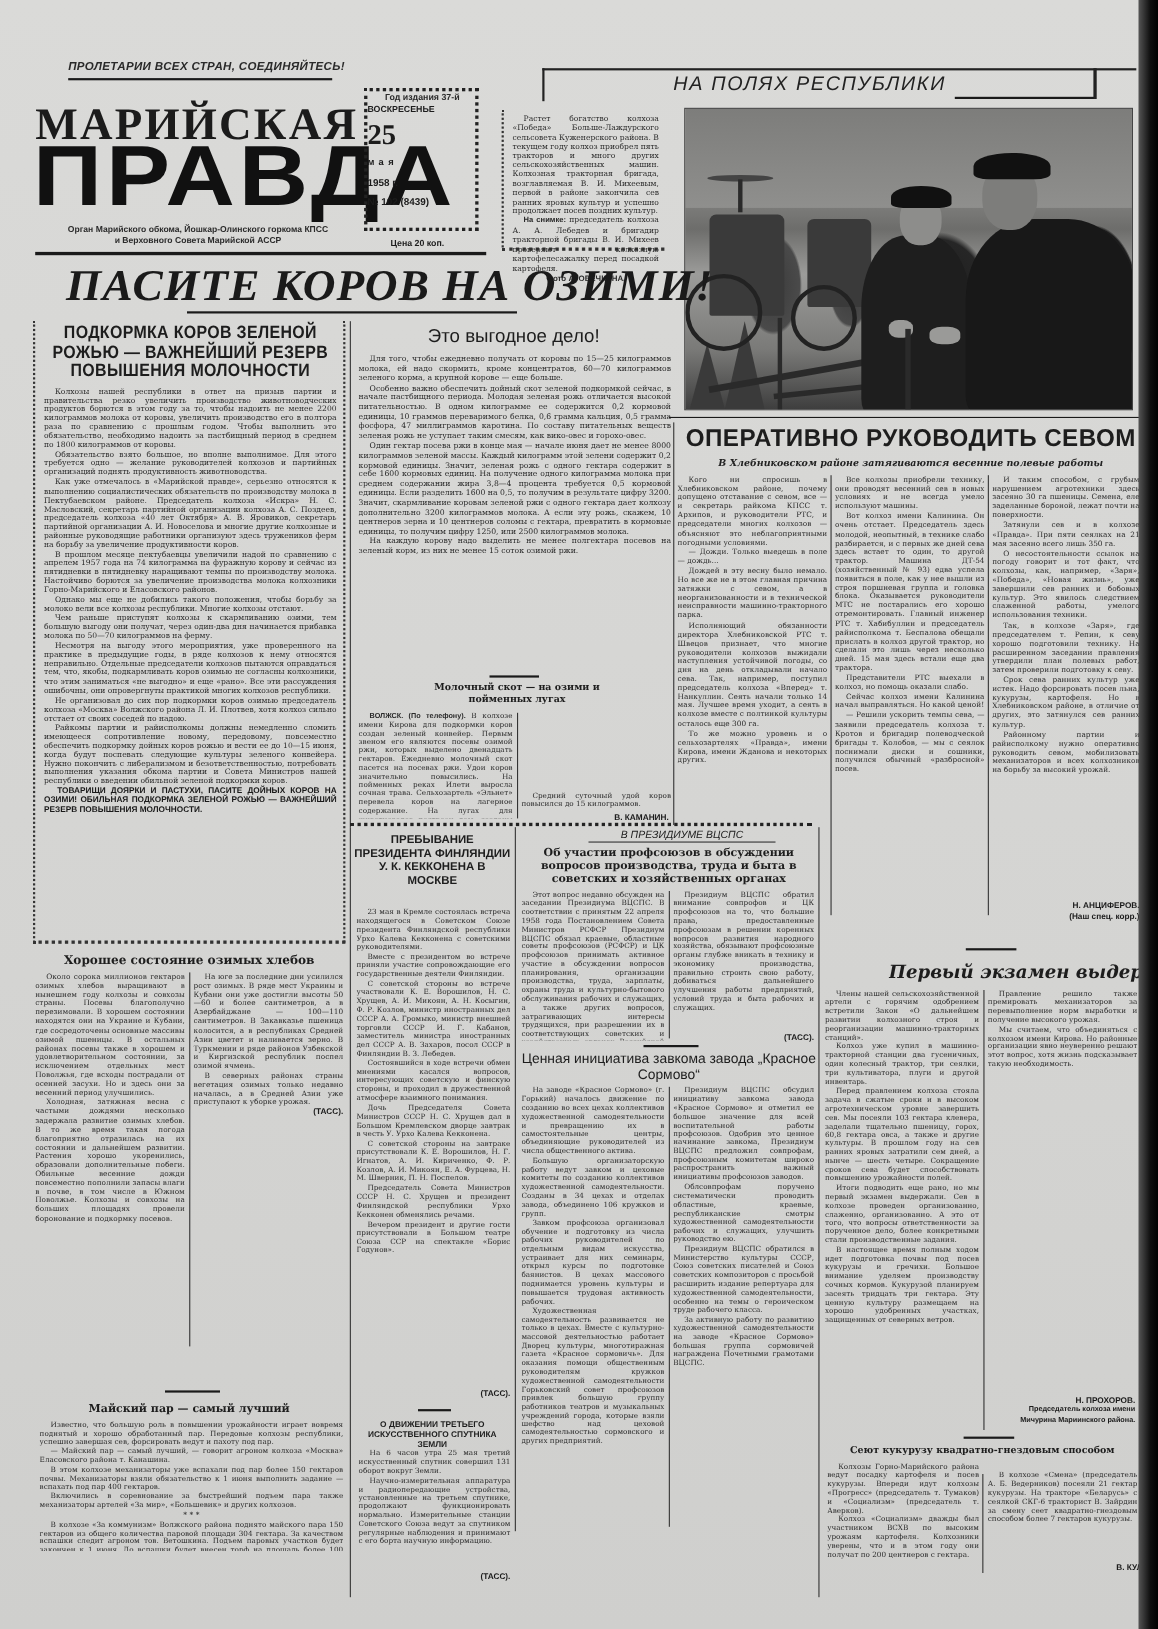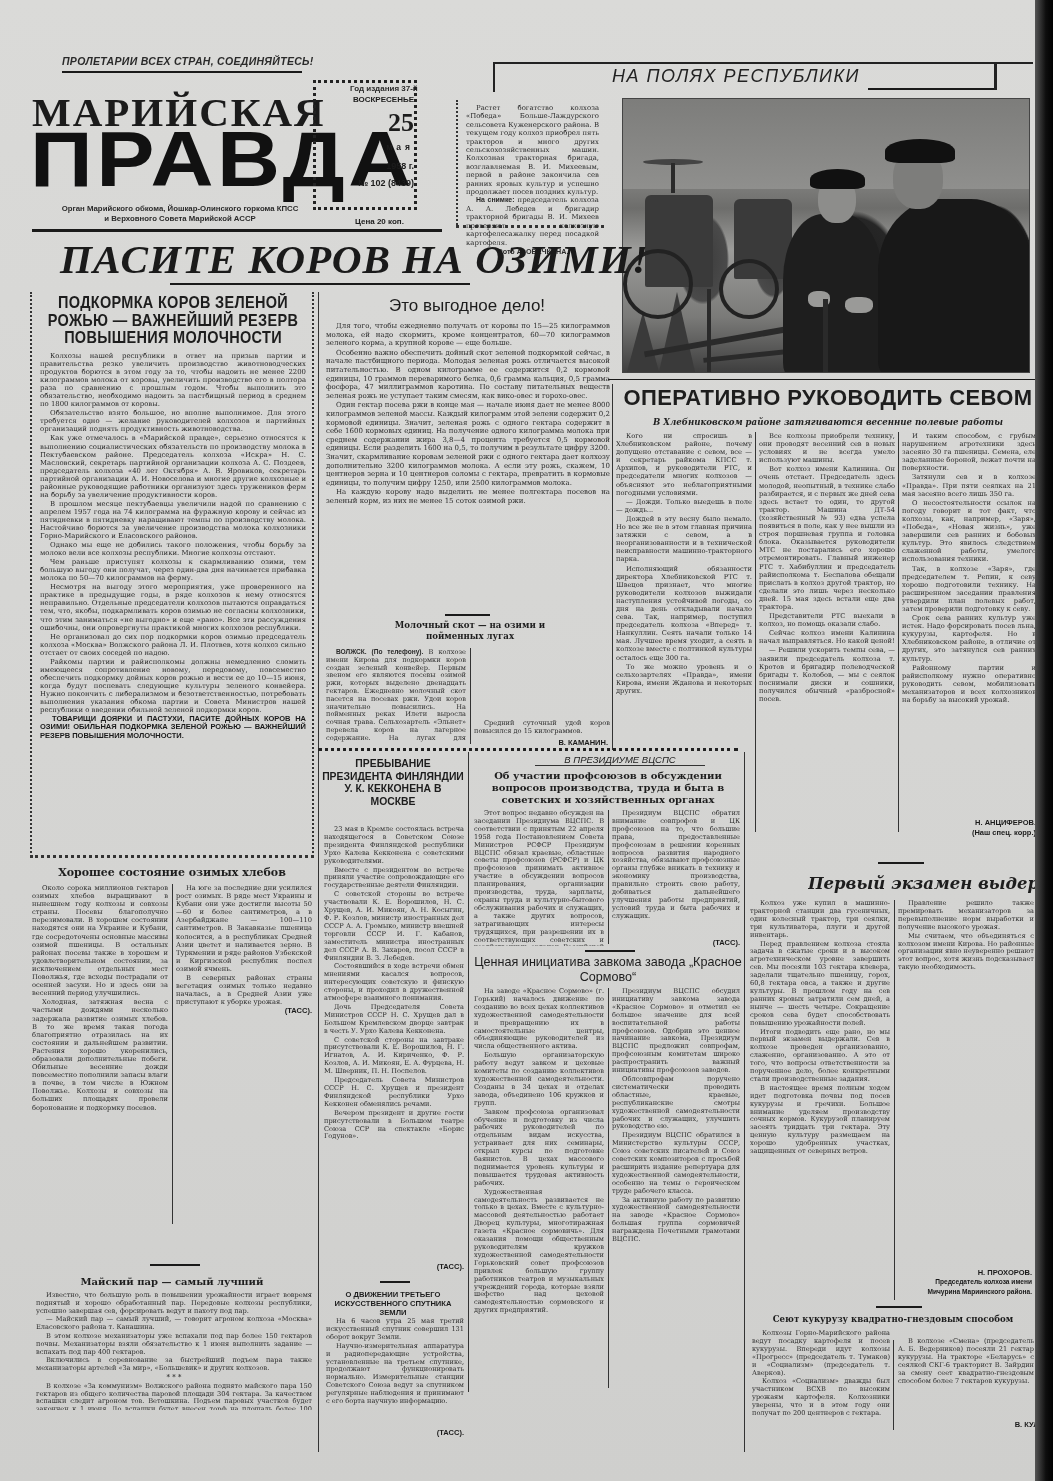--- a/index.html
+++ b/index.html
@@ -18,21 +18,21 @@
   .hr { position: absolute; background: #1a1a1a; }
   .dotted-h { position: absolute; height: 3px; border-top: 3px dotted #222; }
 
   
   .slogan { left: 62px; top: 55px; font-family: "Liberation Sans", sans-serif; font-style: italic; font-weight: bold; font-size: 10.5px; letter-spacing: 0.3px; color: #2a2a2a; }
   .slogan-line { left: 62px; top: 71px; width: 240px; height: 2px; }
   .title1 { left: 32px; top: 88px; font-family: "Liberation Serif", serif; font-size: 41px; letter-spacing: 2px; color: #1b1b1b; font-weight: bold; }
   .title2 { left: 30px; top: 118px; font-family: "Liberation Sans", sans-serif; font-weight: bold; font-size: 74px; letter-spacing: 3px; color: #111; transform: scaleX(1.18) scaleY(1.05); transform-origin: left top; line-height: 80px; }
   .organ { left: 60px; top: 204px; width: 240px; font-family: "Liberation Sans", sans-serif; font-size: 7.8px; font-weight: bold; line-height: 10px; text-align: center; color: #2b2b2b; }
   .year { left: 350px; top: 62px; font-family: "Liberation Sans", sans-serif; font-size: 8px; font-weight: bold; color: #2a2a2a; margin-top: 22px; }
-  .datebox { left: 313px; top: 80px; width: 104px; height: 130px; border: 3px dotted #222; text-align: right; font-family: "Liberation Sans", sans-serif; }
+  .datebox { left: 331px; top: 80px; width: 104px; height: 130px; border: 3px dotted #222; text-align: left; font-family: "Liberation Sans", sans-serif; }
   .datebox .dow { font-size: 8px; font-weight: bold; margin-top: 12px; }
   .datebox .day { font-family: "Liberation Serif", serif; font-size: 26px; font-weight: bold; margin-top: 4px; }
   .datebox .month { font-size: 8.5px; font-weight: bold; letter-spacing: 4px; margin-top: 4px; }
   .datebox .yr { font-size: 9px; font-weight: bold; margin-top: 9px; }
   .datebox .no { font-size: 9px; font-weight: bold; margin-top: 7px; }
   .price { left: 355px; top: 217px; font-family: "Liberation Sans", sans-serif; font-size: 8px; font-weight: bold; }
   .mast-rule { left: 32px; top: 229px; width: 410px; height: 3px; }
 
   .caption-box { left: 456px; top: 100px; width: 148px; height: 128px; border-left: 2px dotted #333; border-bottom: 3px dotted #333; padding: 4px 5px 0 8px; font-size: 6.9px; line-height: 8.4px; text-align: justify; color: #2a2a2a; }
   .caption-box b { font-family: "Liberation Sans", sans-serif; }
@@ -276,20 +276,21 @@
     <p>Президиум ВЦСПС обсудил инициативу завкома завода «Красное Сормово» и отметил ее большое значение для всей воспитательной работы профсоюзов. Одобрив это ценное начинание завкома, Президиум ВЦСПС предложил совпрофам, профсоюзным комитетам широко распространить важный инициативы профсоюзов заводов.</p>
     <p>Облсовпрофам поручено систематически проводить областные, краевые, республиканские смотры художественной самодеятельности рабочих и служащих, улучшить руководство ею.</p>
     <p>Президиум ВЦСПС обратился в Министерство культуры СССР, Союз советских писателей и Союз советских композиторов с просьбой расширить издание репертуара для художественной самодеятельности, особенно на темы о героическом труде рабочего класса.</p>
     <p>За активную работу по развитию художественной самодеятельности на заводе «Красное Сормово» большая группа сормовичей награждена Почетными грамотами ВЦСПС.</p>
   </div>
 
   <div class="col-rule" style="left:744px;top:752px;height:700px;"></div>
   <div class="hr" style="left:878px;top:862px;width:46px;height:2px;"></div>
   <div class="abs" style="left:760px;top:874px;width:290px;white-space:nowrap;font-family:'DejaVu Serif',serif;font-style:italic;font-weight:bold;font-size:16.5px;color:#1d1d1d;overflow:hidden;margin-left:48px;">Первый экзамен выдержан</div>
   <div class="abs txt" style="left:750px;top:900px;width:140px;height:400px;font-size:6.6px;line-height:7.9px;">
+    <p>Члены нашей сельскохозяйственной артели с горячим одобрением встретили Закон «О дальнейшем развитии колхозного строя и реорганизации машинно-тракторных станций».</p>
     <p>Колхоз уже купил в машинно-тракторной станции два гусеничных, один колесный трактор, три сеялки, три культиватора, плуги и другой инвентарь.</p>
     <p>Перед правлением колхоза стояла задача в сжатые сроки и в высоком агротехническом уровне завершить сев. Мы посеяли 103 гектара клевера, заделали тщательно пшеницу, горох, 60,8 гектара овса, а также и другие культуры. В прошлом году на сев ранних яровых затратили сем дней, а нынче — шесть четыре. Сокращение сроков сева будет способствовать повышению урожайности полей.</p>
     <p>Итоги подводить еще рано, но мы первый экзамен выдержали. Сев в колхозе проведен организованно, слаженно, организованно. А это от того, что вопросы ответственности за порученное дело, более конкретными стали производственные задания.</p>
     <p>В настоящее время полным ходом идет подготовка почвы под посев кукурузы и гречихи. Большое внимание уделяем производству сочных кормов. Кукурузой планируем засеять тридцать три гектара. Эту ценную культуру размещаем на хорошо удобренных участках, защищенных от северных ветров.</p>
   </div>
   <div class="col-rule" style="left:894px;top:900px;height:400px;"></div>
   <div class="abs txt" style="left:898px;top:900px;width:136px;height:365px;font-size:6.6px;line-height:7.9px;">
     <p>Правление решило также премировать механизаторов за перевыполнение норм выработки и получение высокого урожая.</p>
     <p>Мы считаем, что объединяться с колхозом имени Кирова. Но районные организации явно неуверенно решают этот вопрос, хотя жизнь подсказывает такую необходимость.</p>
   </div>

